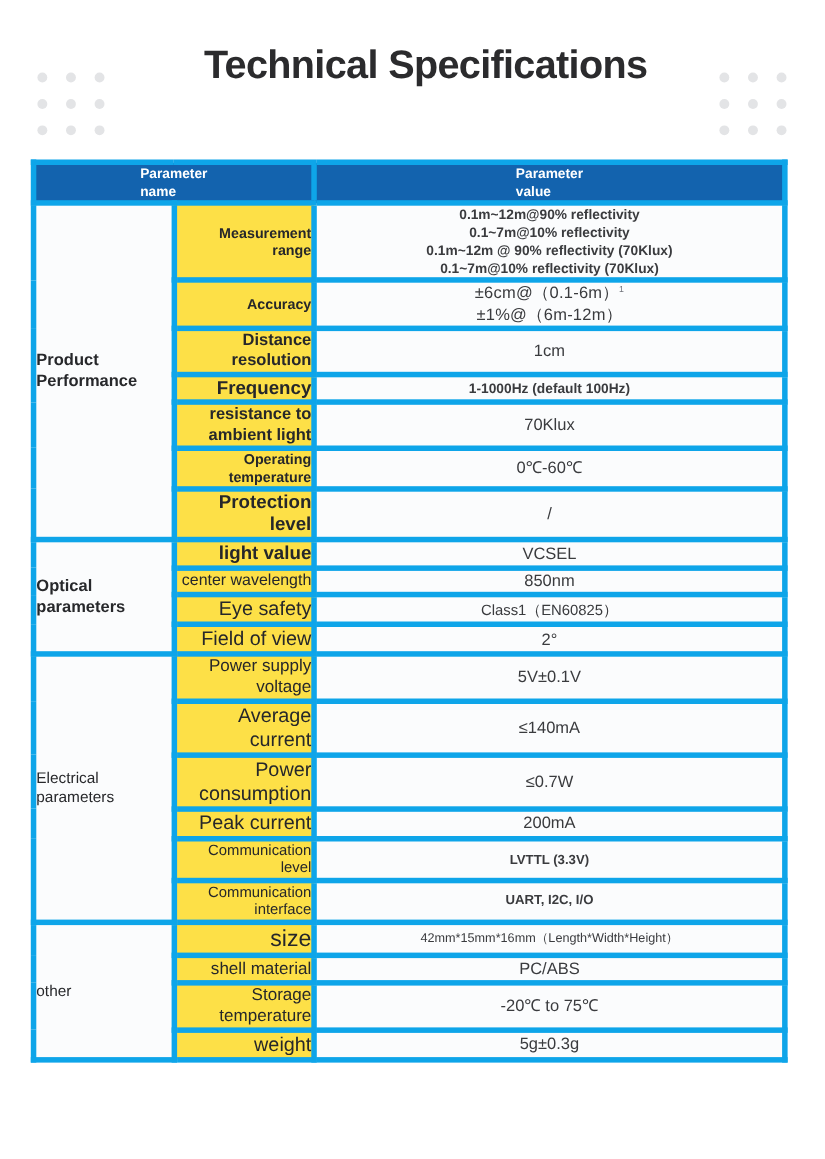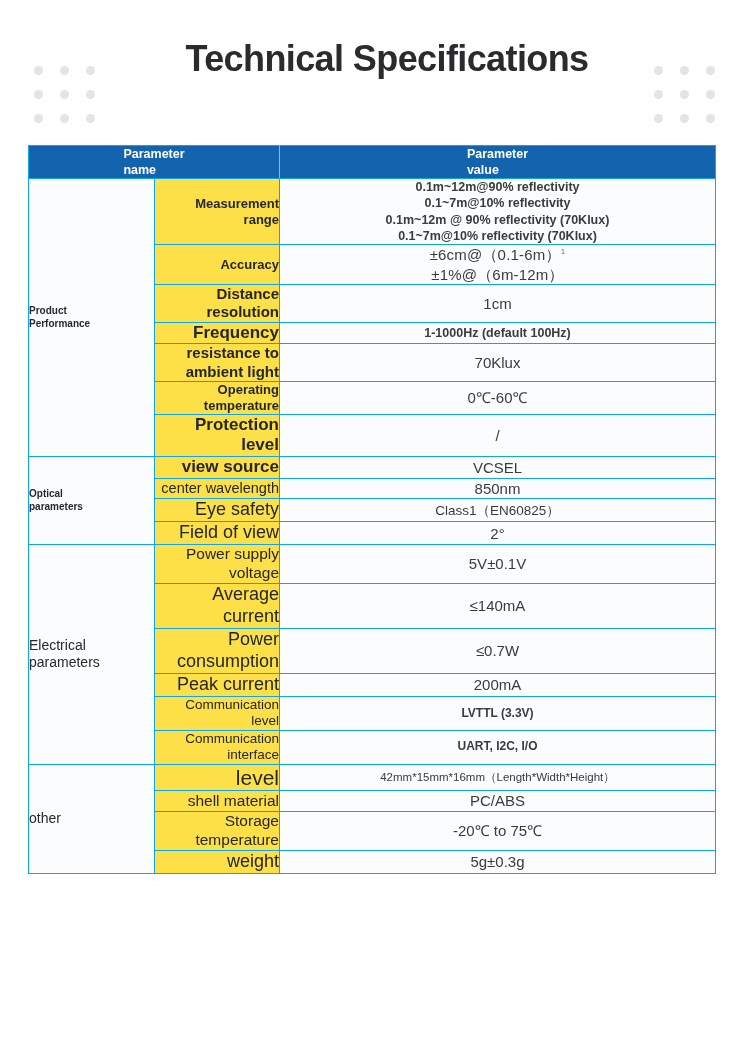--- a/index.html
+++ b/index.html
@@ -58,21 +58,21 @@
     top: 145px;
     width: 688px;
   }
   table.spec-table {
     width: 100%;
     border-collapse: collapse;
     table-layout: fixed;
     background: #fbfcfd;
   }
   table.spec-table td, table.spec-table th {
-    border: 1px solid #0ea5e9;
+    border: 5px solid #0ea5e9;
     padding: 0;
     vertical-align: middle;
   }
 
   
   thead th {
     background: #1363ae;
     color: #ffffff;
     font-size: 12.5px;
     font-weight: bold;
@@ -86,21 +86,21 @@
     border-right: 1px solid #8fb7da;
   }
   thead th.th-value { text-align: center; }
   .th-inner { display: inline-block; text-align: left; }
 
   
   td.group-cell {
     width: 108px;
     text-align: left;
     padding-left: 9px;
-    font-size: 10px;
+    font-size: 15px;
     font-weight: bold;
     color: #27282b;
     line-height: 1.22;
     background: #fbfcfd;
   }
   td.group-cell.thin {
     font-weight: normal;
     font-size: 14px;
   }
 
@@ -245,21 +245,21 @@
     <tr>
       <td class="name-cell n-lg">Protection level</td>
       <td class="value-cell v-reg">/</td>
     </tr>
 
     <tr>
       <td class="group-cell" rowspan="4">
         <span>Optical</span><br>
         <span>parameters</span>
       </td>
-      <td class="name-cell n-lg">view source</td>
+      <td class="name-cell n-lg">light value</td>
       <td class="value-cell v-reg">VCSEL</td>
     </tr>
 
     <tr>
       <td class="name-cell n-reg">center wavelength</td>
       <td class="value-cell v-reg">850nm</td>
     </tr>
 
     <tr>
       <td class="name-cell n-xl">Eye safety</td>
@@ -302,21 +302,21 @@
 
     <tr>
       <td class="name-cell n-thin">Communication interface</td>
       <td class="value-cell v-lg">UART, I2C, I/O</td>
     </tr>
 
     <tr>
       <td class="group-cell thin" rowspan="4">
         <span>other</span>
       </td>
-      <td class="name-cell n-xxl">level</td>
+      <td class="name-cell n-xxl">size</td>
       <td class="value-cell v-sm">42mm*15mm*16mm（Length*Width*Height）</td>
     </tr>
 
     <tr>
       <td class="name-cell n-reg2">shell material</td>
       <td class="value-cell v-reg">PC/ABS</td>
     </tr>
 
     <tr>
       <td class="name-cell n-reg2">Storage temperature</td>

